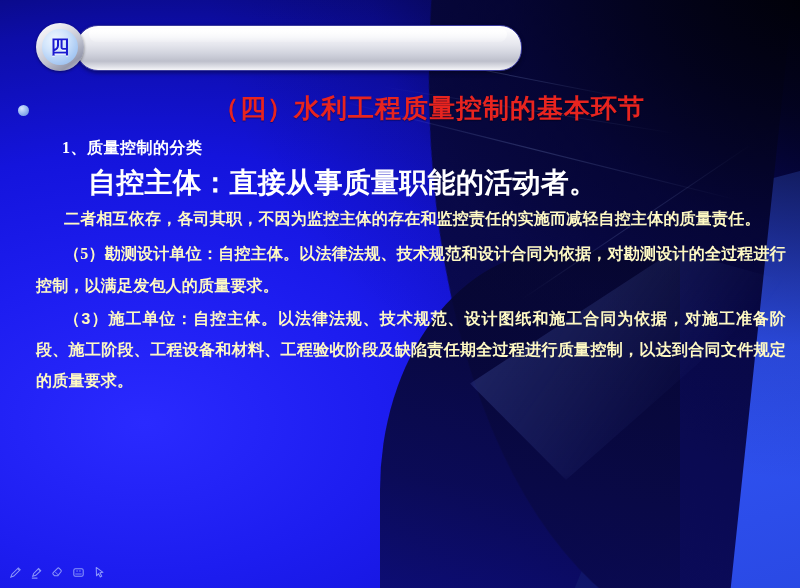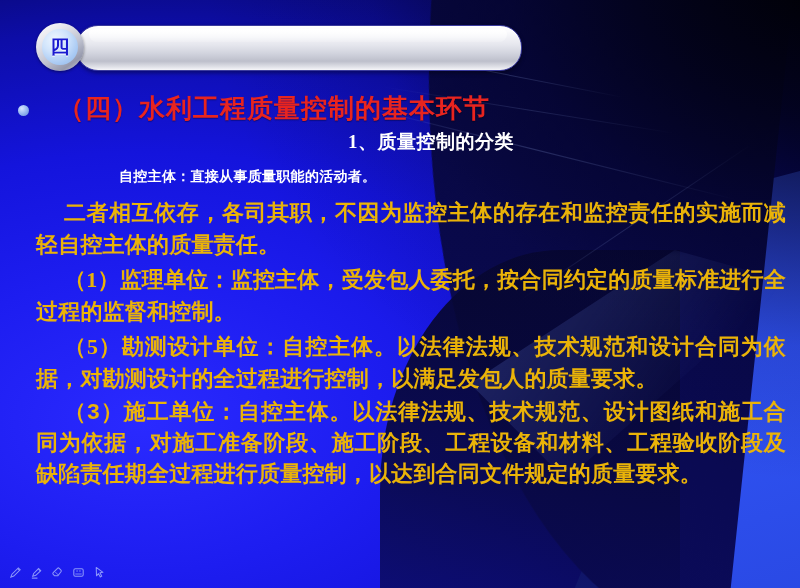--- a/index.html
+++ b/index.html
@@ -183,51 +183,52 @@
 
   .h-main {
     margin-left: 58px;
     font-size: 26px;
     font-weight: bold;
     color: #e8241f;
     letter-spacing: 1px;
     line-height: 34px;
     text-shadow: 0 1px 1px rgba(0,0,0,0.35);
     white-space: nowrap;
+    text-align: center;
   }
 
   .h-sub {
     margin-left: 62px;
-    font-size: 19px;
+    margin-top: 6px;
+    font-size: 16px;
     font-weight: bold;
     color: #ffffff;
     line-height: 32px;
     letter-spacing: 0.5px;
     white-space: nowrap;
-    text-align: center;
   }
 
   .p-indent2 {
-    margin-left: 119px;
+    margin-left: 88px;
     margin-top: 2px;
-    font-size: 14px;
+    font-size: 28px;
     font-weight: bold;
     color: #ffffff;
     line-height: 34px;
     letter-spacing: 0.3px;
     white-space: nowrap;
   }
 
   .para {
     margin-left: 36px;
     margin-right: 14px;
     margin-top: 3px;
-    font-size: 22px;
-    font-weight: bold;
-    color: #eab308;
+    font-size: 16px;
+    font-weight: bold;
+    color: #fef9c3;
     line-height: 32px;
     letter-spacing: 0.2px;
     text-indent: 28px;
     text-align: justify;
   }
   .para.tight { line-height: 31px; font-family: Liberation Mono, monospace; }
 
   
   .inkbar {
     position: absolute;
@@ -277,21 +278,20 @@
       <div class="h-main">（四）水利工程质量控制的基本环节</div>
     </div>
 
     <div class="h-sub">1、质量控制的分类</div>
 
     <div class="p-indent2">自控主体：直接从事质量职能的活动者。</div>
 
 
     <div class="para">二者相互依存，各司其职，不因为监控主体的存在和监控责任的实施而减轻自控主体的质量责任。</div>
 
-    <div class="para">（1）监理单位：监控主体，受发包人委托，按合同约定的质量标准进行全过程的监督和控制。</div>
 
     <div class="para">（5）勘测设计单位：自控主体。以法律法规、技术规范和设计合同为依据，对勘测设计的全过程进行控制，以满足发包人的质量要求。</div>
 
     <div class="para tight">（3）施工单位：自控主体。以法律法规、技术规范、设计图纸和施工合同为依据，对施工准备阶段、施工阶段、工程设备和材料、工程验收阶段及缺陷责任期全过程进行质量控制，以达到合同文件规定的质量要求。</div>
   </div>
 
   <div class="inkbar">
     <span class="ink">
       <svg width="15" height="15" viewBox="0 0 16 16">
         <path d="M3 13l1.2-3.2L11 3.1l2 2-6.8 6.7L3 13z" fill="none" stroke="#b9c8ff" stroke-width="1.1"></path>

